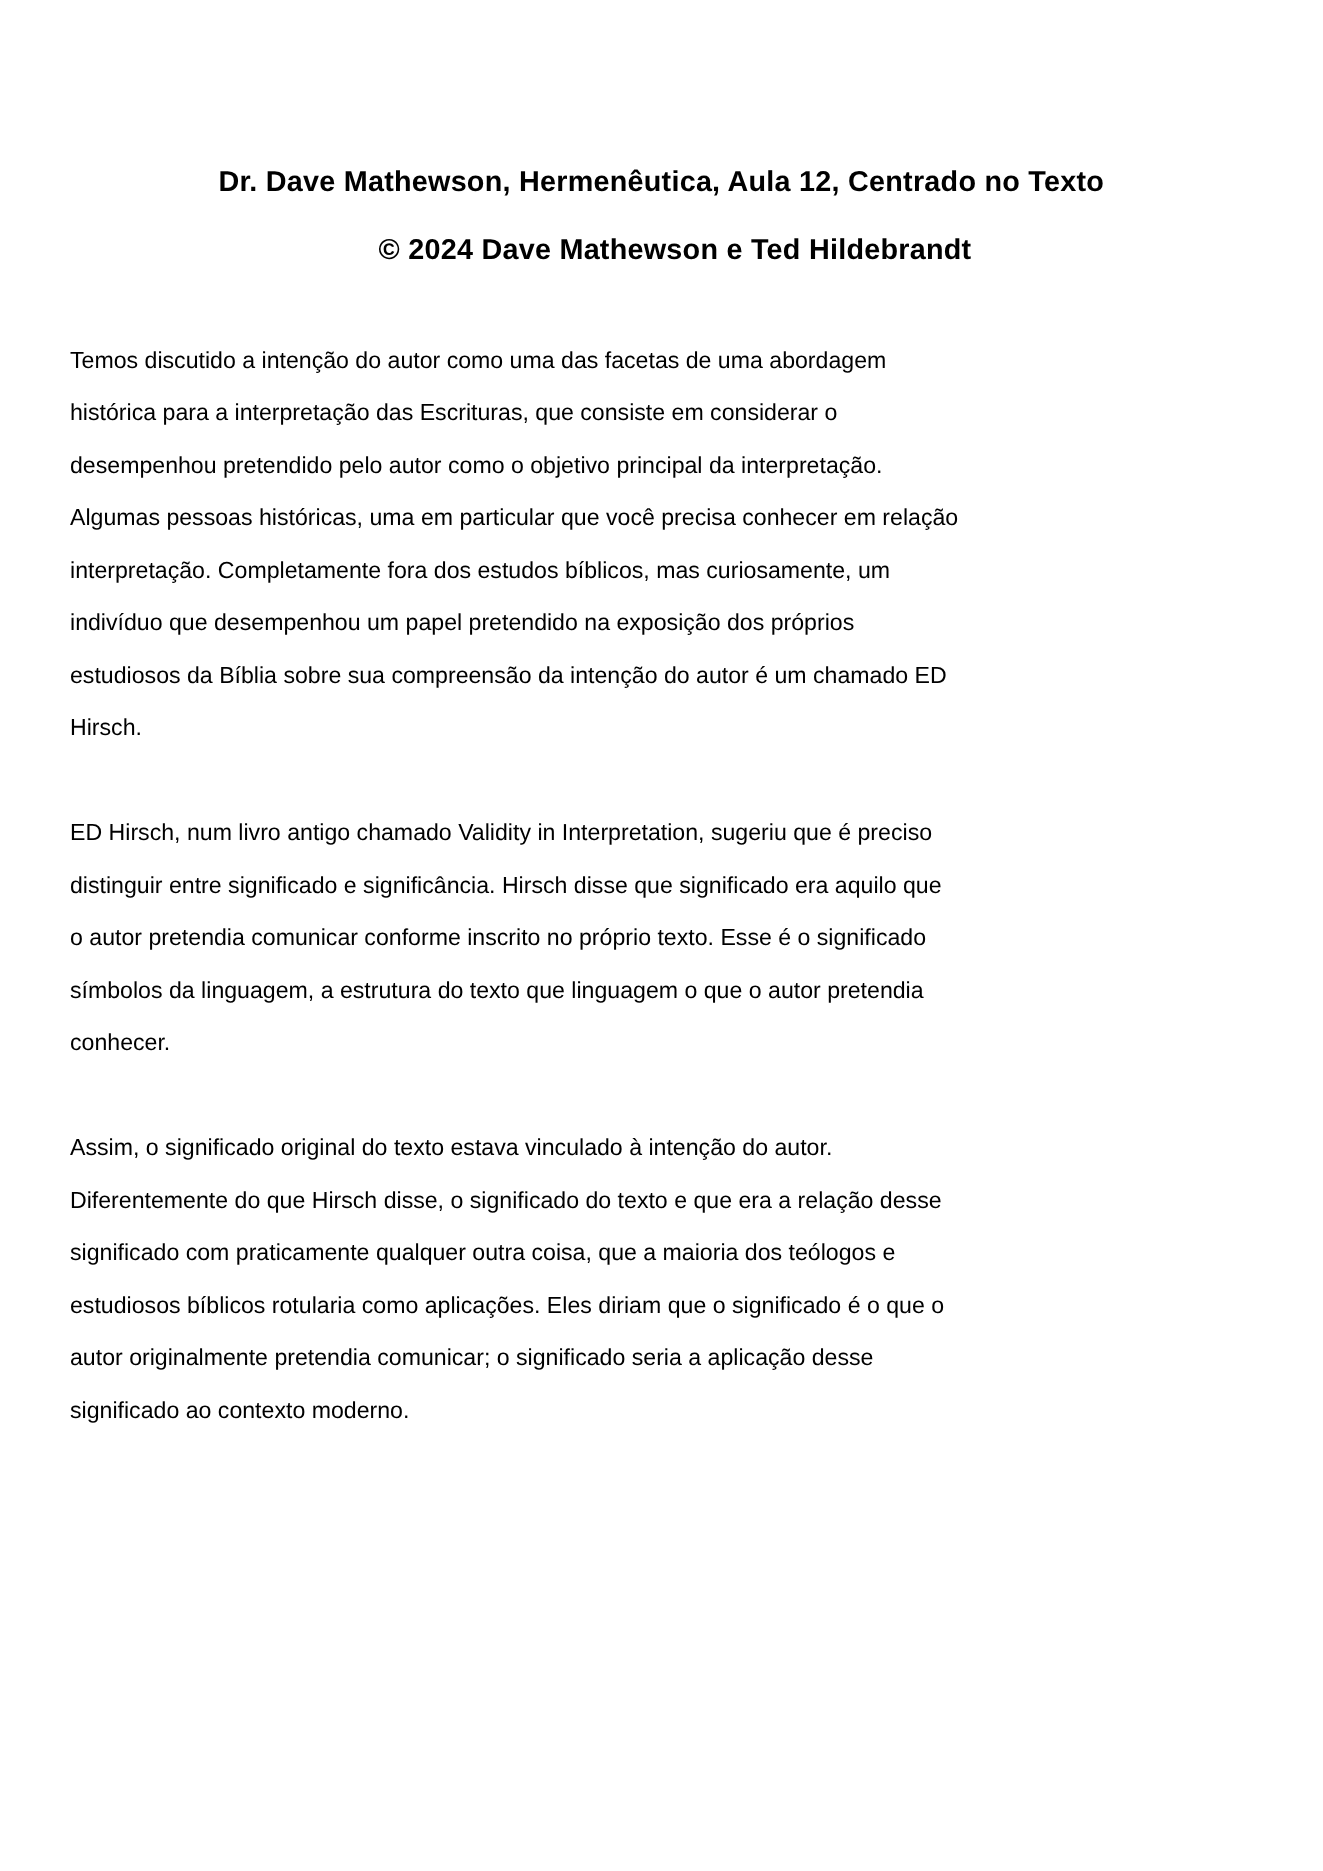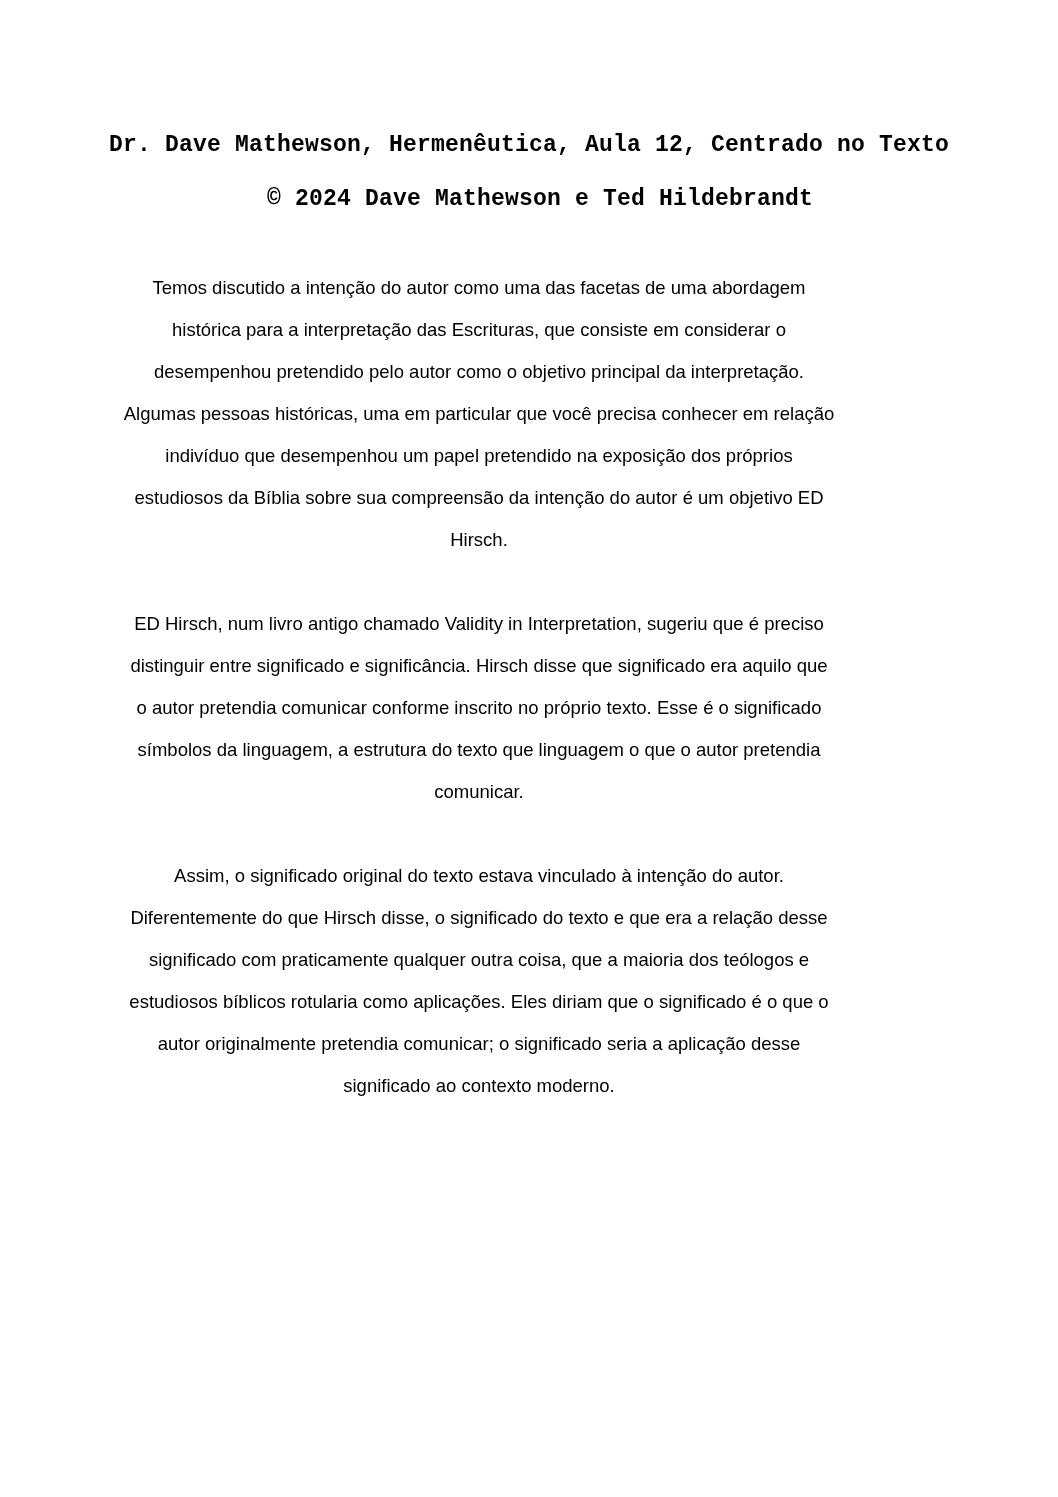--- a/index.html
+++ b/index.html
@@ -14,41 +14,39 @@
     background: #ffffff;
     color: #000000;
     font-family: "Liberation Sans", sans-serif;
     overflow: hidden;
     box-sizing: border-box;
     padding-top: 132px;
   }
   .heading-block {
     text-align: center;
     width: 100%;
-    font-family: Liberation Mono, monospace;
   }
   .doc-title {
     font-size: 23px;
     font-weight: bold;
     line-height: 26px;
     letter-spacing: 0.2px;
   }
   .doc-copyright {
     font-size: 23px;
     font-weight: bold;
     line-height: 26px;
     margin-top: 28px;
     letter-spacing: 0.2px;
     margin-left: 22px;
   }
   .content {
-    margin-left: 76px;
+    margin-left: 56px;
     width: 806px;
     margin-top: 55px;
-    text-align: center;
   }
   .paragraph {
     margin: 0 0 42px 0;
   }
   .text-line {
     font-size: 18.5px;
     line-height: 42px;
     height: 42px;
     white-space: nowrap;
     letter-spacing: 0px;
@@ -64,31 +62,32 @@
     <div class="doc-copyright">© 2024 Dave Mathewson e Ted Hildebrandt</div>
   </div>
 
   <div class="content">
 
     <div class="paragraph">
       <div class="text-line">Temos discutido a intenção do autor como uma das facetas de uma abordagem</div>
       <div class="text-line">histórica para a interpretação das Escrituras, que consiste em considerar o</div>
       <div class="text-line">desempenhou pretendido pelo autor como o objetivo principal da interpretação.</div>
       <div class="text-line">Algumas pessoas históricas, uma em particular que você precisa conhecer em relação</div>
+      <div class="text-line">interpretação. Completamente fora dos estudos bíblicos, mas curiosamente, um</div>
       <div class="text-line">indivíduo que desempenhou um papel pretendido na exposição dos próprios</div>
-      <div class="text-line">estudiosos da Bíblia sobre sua compreensão da intenção do autor é um objetivo ED</div>
+      <div class="text-line">estudiosos da Bíblia sobre sua compreensão da intenção do autor é um chamado ED</div>
       <div class="text-line">Hirsch.</div>
     </div>
 
     <div class="paragraph">
       <div class="text-line">ED Hirsch, num livro antigo chamado Validity in Interpretation, sugeriu que é preciso</div>
       <div class="text-line">distinguir entre significado e significância. Hirsch disse que significado era aquilo que</div>
       <div class="text-line">o autor pretendia comunicar conforme inscrito no próprio texto. Esse é o significado</div>
       <div class="text-line">símbolos da linguagem, a estrutura do texto que linguagem o que o autor pretendia</div>
-      <div class="text-line">comunicar.</div>
+      <div class="text-line">conhecer.</div>
     </div>
 
     <div class="paragraph">
       <div class="text-line">Assim, o significado original do texto estava vinculado à intenção do autor.</div>
       <div class="text-line">Diferentemente do que Hirsch disse, o significado do texto e que era a relação desse</div>
       <div class="text-line">significado com praticamente qualquer outra coisa, que a maioria dos teólogos e</div>
       <div class="text-line">estudiosos bíblicos rotularia como aplicações. Eles diriam que o significado é o que o</div>
       <div class="text-line">autor originalmente pretendia comunicar; o significado seria a aplicação desse</div>
       <div class="text-line">significado ao contexto moderno.</div>
     </div>

